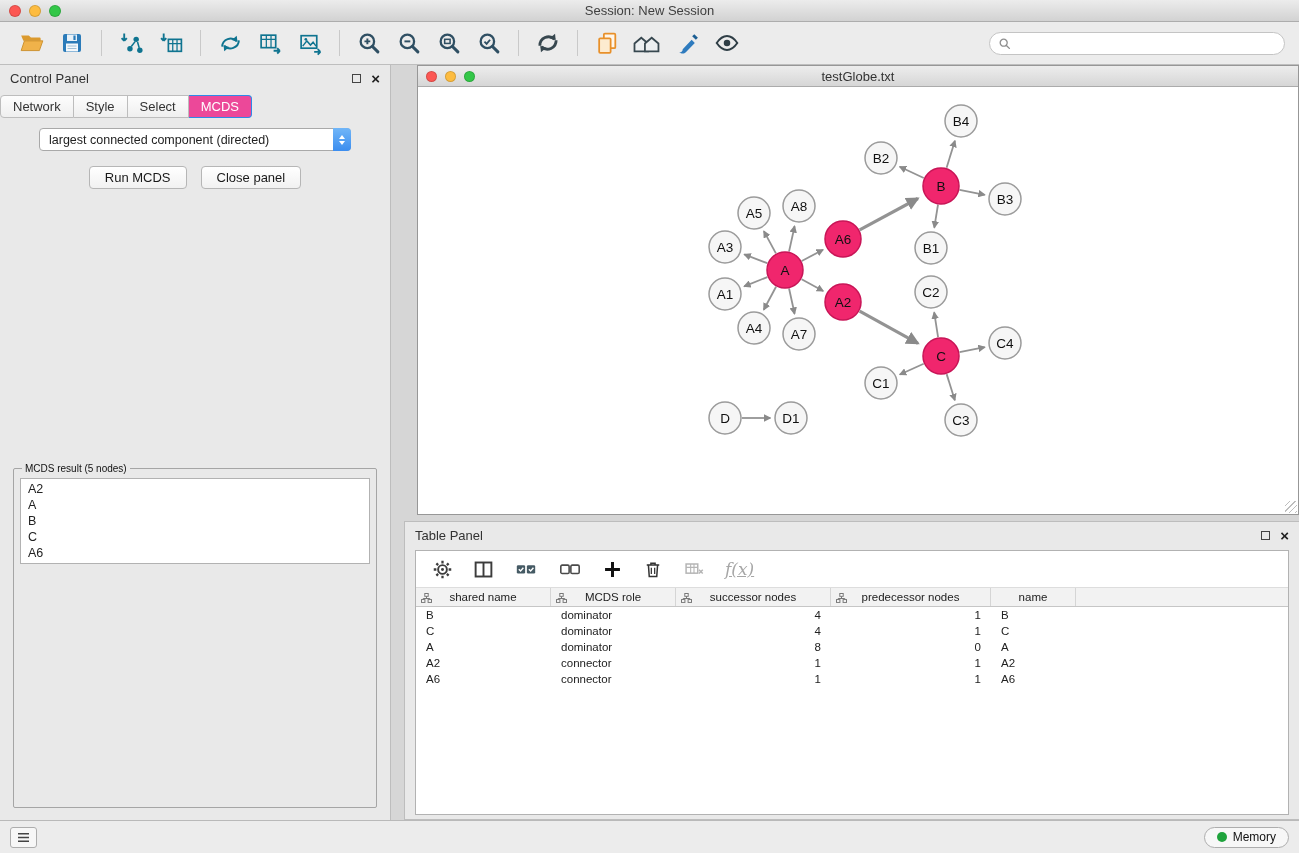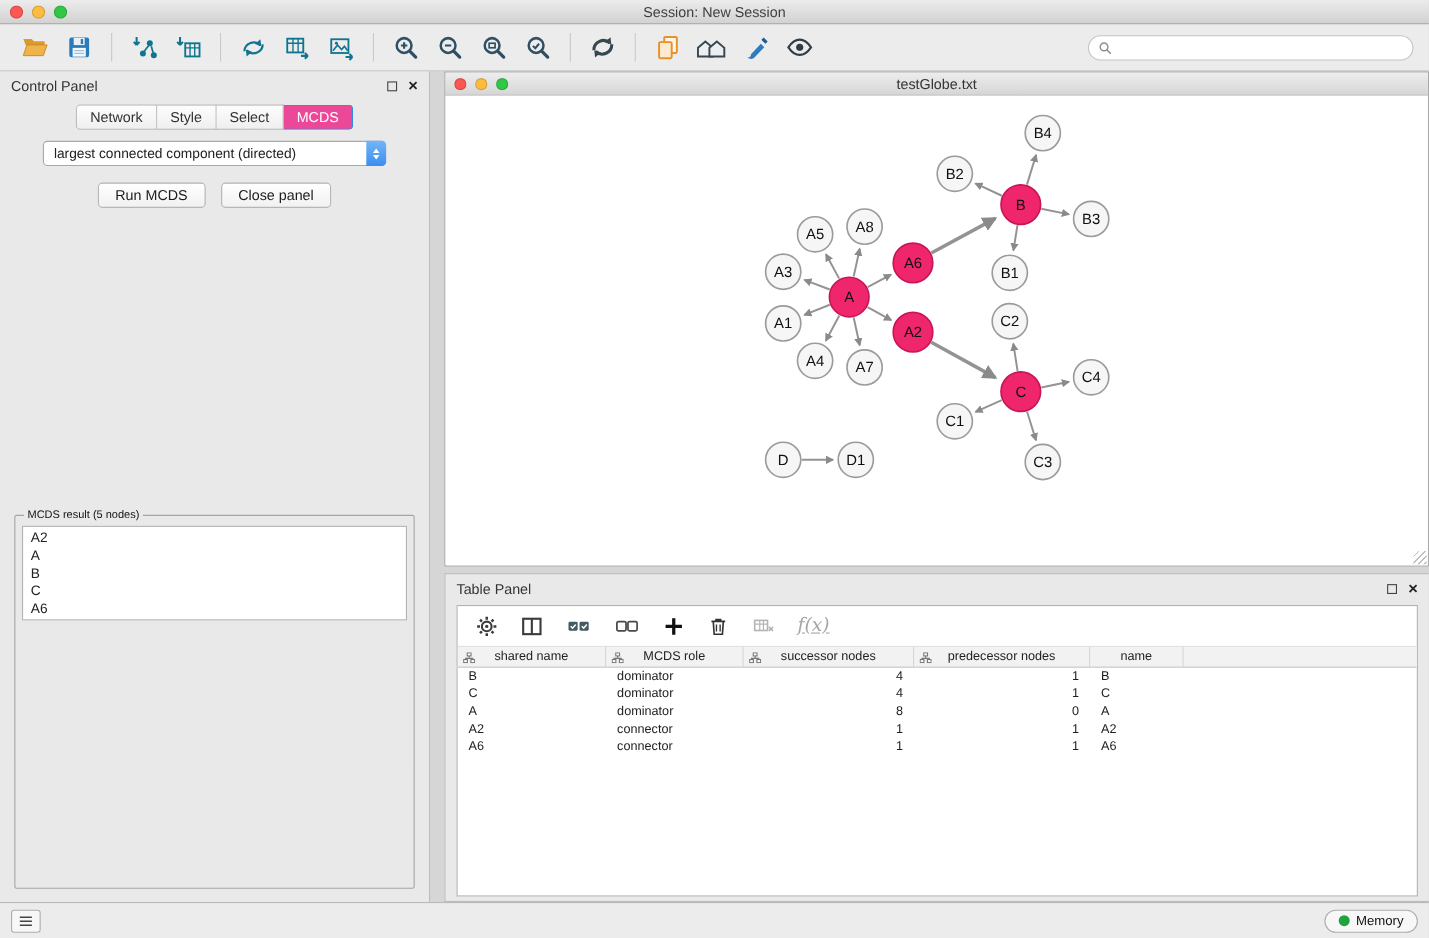--- a/index.html
+++ b/index.html
@@ -23,21 +23,21 @@
   
   .content { display:flex; height:755px; background:#D6D6D6; }
 
   
   .control-panel { width:391px; background:#E9E9E9; border-right:1px solid #BDBDBD; display:flex; flex-direction:column; }
   .panel-header { height:26px; display:flex; align-items:center; padding:0 10px; font-size:13px; color:#333; flex:none; }
   .hdr-actions { margin-left:auto; display:flex; gap:10px; align-items:center; }
   .float-icon { width:9px; height:9px; border:1.5px solid #444; display:inline-block; }
   .close-icon { font-size:15px; font-weight:bold; color:#222; line-height:1; }
 
-  .cp-tabs { display:flex; justify-content:center; margin-top:4px; flex:none; }
+  .cp-tabs { display:flex; justify-content:flex-start; margin-top:4px; flex:none; }
   .cp-tab { padding:3px 12px; font-size:13px; background:linear-gradient(#FDFDFD,#EFEFEF); border:1px solid #BDBDBD; border-left:none; color:#333; cursor:default; }
   .cp-tab:first-child { border-left:1px solid #BDBDBD; border-radius:4px 0 0 4px; }
   .cp-tab:last-child { border-radius:0 4px 4px 0; }
   .cp-tab.active { background:#ec4899; color:#fff; border-color:#2F89E8; }
 
   .opt-label { text-align:center; margin-top:24px; font-size:13px; color:#1a1a1a; flex:none; }
   .dropdown { margin:10px auto 0; width:312px; height:23px; background:#fff; border:1px solid #A9A9A9; border-radius:4px; display:flex; align-items:center; position:relative; font-size:12.5px; padding-left:9px; flex:none; cursor:default; }
   .dropdown .stepper { position:absolute; right:-1px; top:-1px; bottom:-1px; width:18px; background:linear-gradient(#71B6F8,#3B8DEF); border-radius:0 4px 4px 0; display:flex; flex-direction:column; align-items:center; justify-content:center; gap:2px; }
   .arr-up { width:0; height:0; border-left:3.5px solid transparent; border-right:3.5px solid transparent; border-bottom:4px solid #fff; }
   .arr-dn { width:0; height:0; border-left:3.5px solid transparent; border-right:3.5px solid transparent; border-top:4px solid #fff; }
@@ -47,21 +47,21 @@
 
   .cp-spacer { flex:1; }
   .result-fieldset { margin:0 13px 12px; height:345px; border:1px solid #A5A5A5; border-radius:2px; padding:4px 6px 7px; display:flex; flex-direction:column; }
   .result-fieldset legend { font-size:10px; color:#111; padding:0 3px; margin-left:2px; }
   .result-list { background:#fff; border:1px solid #B2B2B2; flex:1; overflow:auto; font-size:12.5px; padding:2px 5px; }
   .result-item { line-height:1.28; padding:0 2px; }
 
   
   .right-col { flex:1; display:flex; flex-direction:column; }
 
-  .network-window { margin-left:13px; height:450px; background:#fff; border:1px solid #979797; display:flex; flex-direction:column; position:relative; flex:none; }
+  .network-window { margin-left:26px; height:450px; background:#fff; border:1px solid #979797; display:flex; flex-direction:column; position:relative; flex:none; }
   .nw-titlebar { height:21px; background:linear-gradient(#EDEDED,#D6D6D6); border-bottom:1px solid #ABABAB; position:relative; display:flex; align-items:center; flex:none; }
   .nw-titlebar .traffic { padding-left:8px; }
   .nw-titlebar .light { width:11px; height:11px; }
   .nw-title-text { position:absolute; left:0; right:0; text-align:center; font-size:13px; color:#333; }
   .nw-canvas { flex:1; position:relative; background:#fff; }
   .nw-canvas svg { position:absolute; inset:0; }
   .resize-grip { position:absolute; right:1px; bottom:1px; width:12px; height:12px;
     background:repeating-linear-gradient(135deg, transparent 0 3px, #BEBEBE 3px 4px); }
 
   .table-panel { margin:6px 0 0 13px; flex:1; background:#E9E9E9; border:1px solid #BDBDBD; border-right:none; display:flex; flex-direction:column; }

